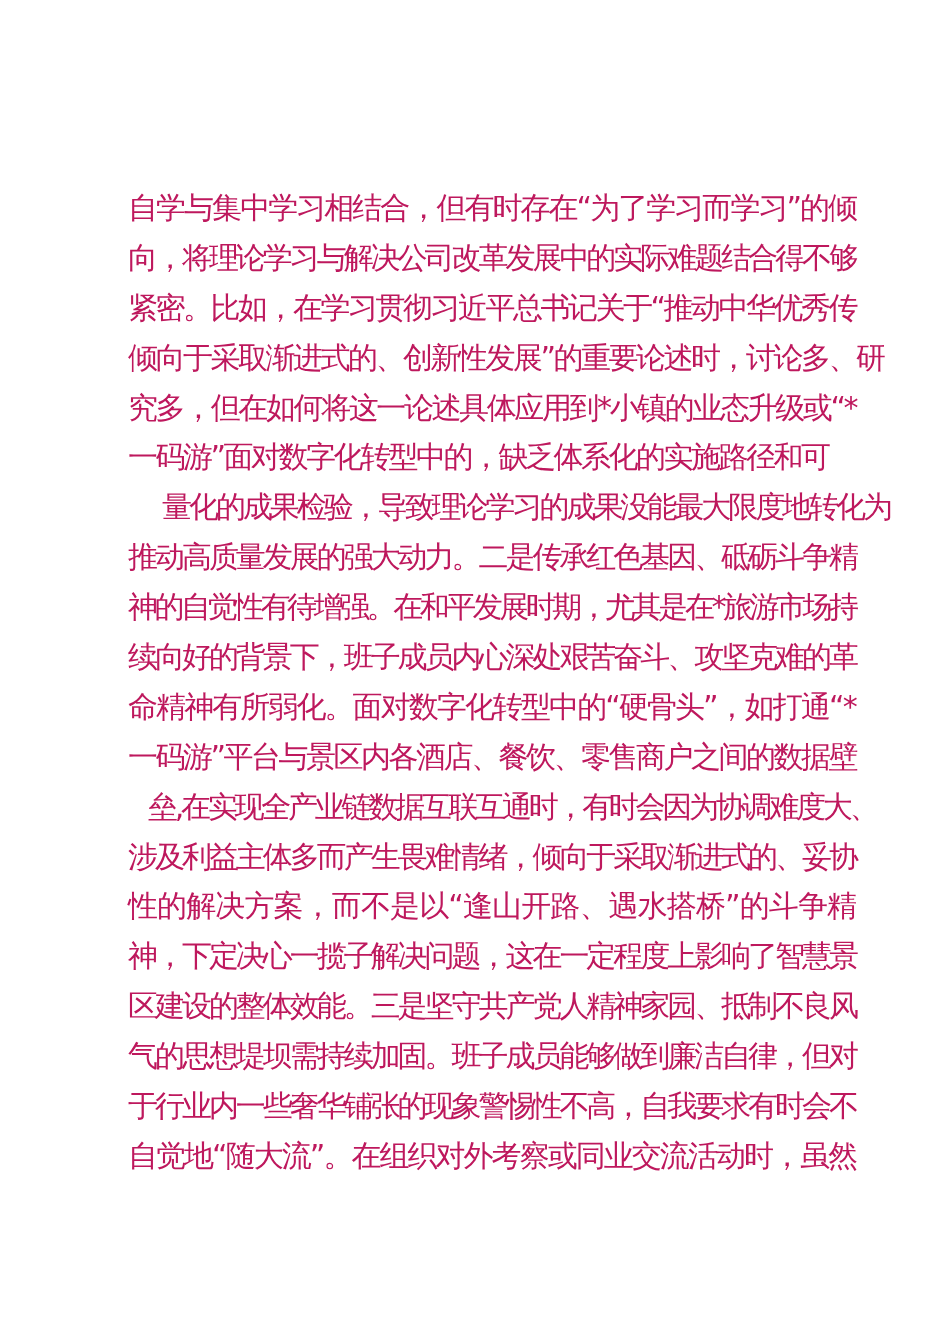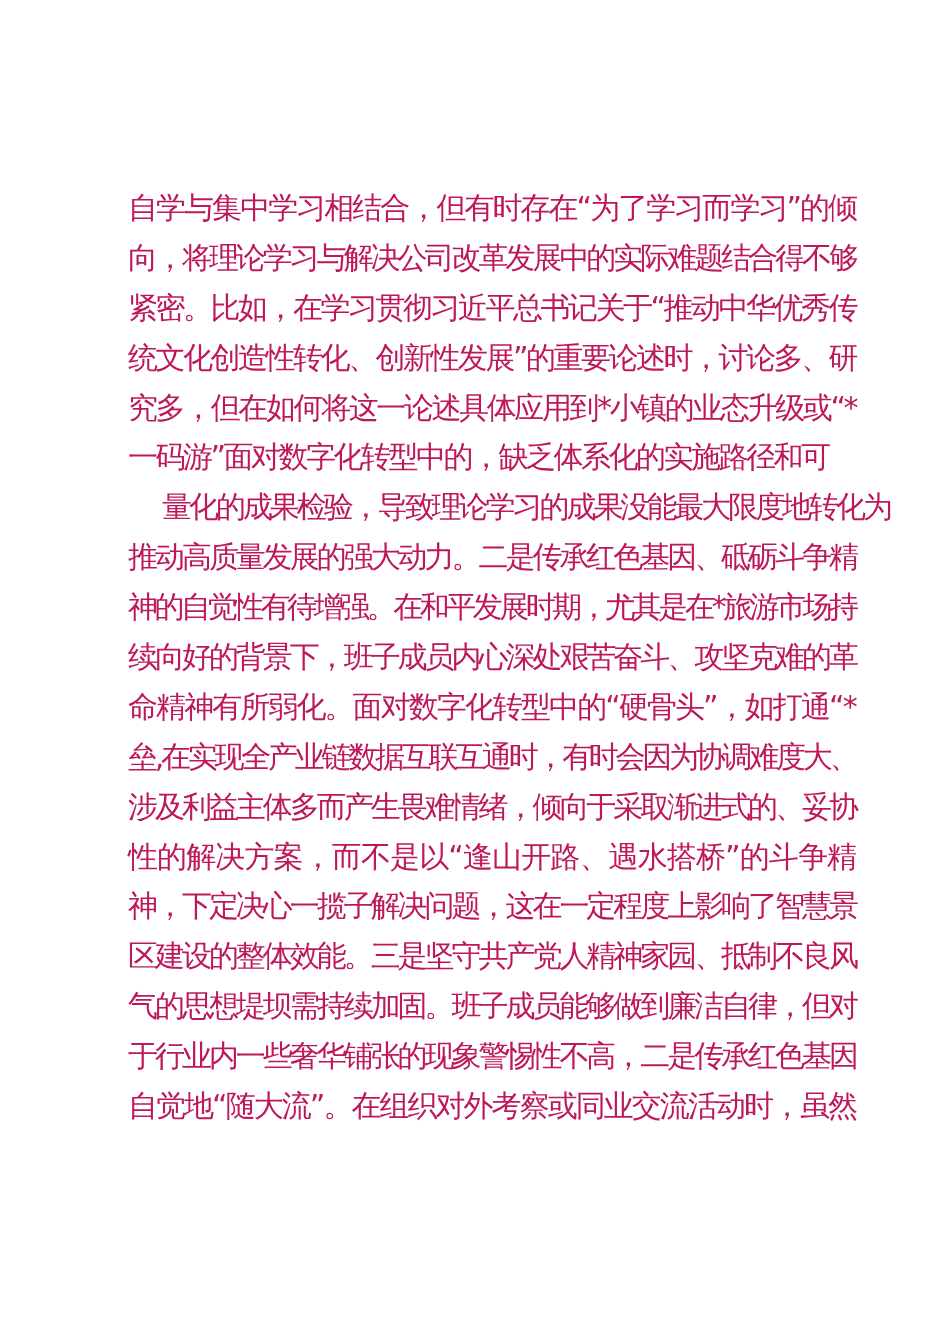--- a/index.html
+++ b/index.html
@@ -41,30 +41,31 @@
     }
   </style>
 </head>
 <body>
 
 <div class="page">
   <div class="body-text">
     <span class="line" style="display: block; text-align: left; text-align-last: auto; letter-spacing: -1.96154px;">自学与集中学习相结合，但有时存在“为了学习而学习”的倾</span>
     <span class="line" style="display: block; text-align: left; text-align-last: auto; letter-spacing: -3.03846px;">向，将理论学习与解决公司改革发展中的实际难题结合得不够</span>
     <span class="line" style="display: block; text-align: center; text-align-last: auto; letter-spacing: -2.5px;">紧密。比如，在学习贯彻习近平总书记关于“推动中华优秀传</span>
-    <span class="line" style="display: block; text-align: left; text-align-last: auto; letter-spacing: -2.5px;">统文化创造性转化、创新性发展”的重要论述时，讨论多、研</span>
+    <span class="line" style="display: block; text-align: left; text-align-last: auto; letter-spacing: -2.5px;">倾向于采取渐进式的、创新性发展”的重要论述时，讨论多、研</span>
     <span class="line" style="display: block; text-align: left; text-align-last: auto; letter-spacing: -2.40741px;">究多，但在如何将这一论述具体应用到*小镇的业态升级或“*</span>
     <span class="line" style="display: block; text-align: left; text-align-last: auto; letter-spacing: -2.5px;">一码游”面对数字化转型中的，缺乏体系化的实施路径和可</span>
     <span class="line" style="display: block; text-align: left; text-align-last: auto; letter-spacing: -3.03846px; margin-left: 34px;">量化的成果检验，导致理论学习的成果没能最大限度地转化为</span>
     <span class="line" style="display: block; text-align: left; text-align-last: auto; letter-spacing: -3.03846px;">推动高质量发展的强大动力。二是传承红色基因、砥砺斗争精</span>
     <span class="line" style="display: block; text-align: left; text-align-last: auto; letter-spacing: -3.48148px;">神的自觉性有待增强。在和平发展时期，尤其是在*旅游市场持</span>
     <span class="line" style="display: block; text-align: left; text-align-last: auto; letter-spacing: -3.03846px;">续向好的背景下，班子成员内心深处艰苦奋斗、攻坚克难的革</span>
     <span class="line" style="display: block; text-align: left; text-align-last: auto; letter-spacing: -1.92593px;">命精神有所弱化。面对数字化转型中的“硬骨头”，如打通“*</span>
-    <span class="line" style="display: block; text-align: left; text-align-last: auto; letter-spacing: -3.25926px;">垒,在实现全产业链数据互联互通时，有时会因为协调难度大、</span>
+    <span class="line" style="display: block; text-align: left; text-align-last: auto; letter-spacing: -2.5px;">一码游”平台与景区内各酒店、餐饮、零售商户之间的数据壁</span>
+    <span class="line" style="display: block; text-align: left; text-align-last: auto; letter-spacing: -3.25926px; margin-left: 20px;">垒,在实现全产业链数据互联互通时，有时会因为协调难度大、</span>
     <span class="line" style="display: block; text-align: left; text-align-last: auto; letter-spacing: -3.03846px;">涉及利益主体多而产生畏难情绪，倾向于采取渐进式的、妥协</span>
     <span class="line" style="display: block; text-align: left; text-align-last: auto; letter-spacing: -0.88px;">性的解决方案，而不是以“逢山开路、遇水搭桥”的斗争精</span>
     <span class="line" style="display: block; text-align: left; text-align-last: auto; letter-spacing: -3.03846px;">神，下定决心一揽子解决问题，这在一定程度上影响了智慧景</span>
     <span class="line" style="display: block; text-align: left; text-align-last: auto; letter-spacing: -3.03846px;">区建设的整体效能。三是坚守共产党人精神家园、抵制不良风</span>
     <span class="line" style="display: block; text-align: left; text-align-last: auto; letter-spacing: -3.03846px;">气的思想堤坝需持续加固。班子成员能够做到廉洁自律，但对</span>
-    <span class="line" style="display: block; text-align: left; text-align-last: auto; letter-spacing: -3.03846px;">于行业内一些奢华铺张的现象警惕性不高，二是传承红色基因</span>
+    <span class="line" style="display: block; text-align: left; text-align-last: auto; letter-spacing: -3.03846px;">于行业内一些奢华铺张的现象警惕性不高，自我要求有时会不</span>
     <span class="line" style="display: block; text-align: left; text-align-last: auto; letter-spacing: -1.96154px;">自觉地“随大流”。在组织对外考察或同业交流活动时，虽然</span>
   </div>
 </div>
 
 </body></html>

